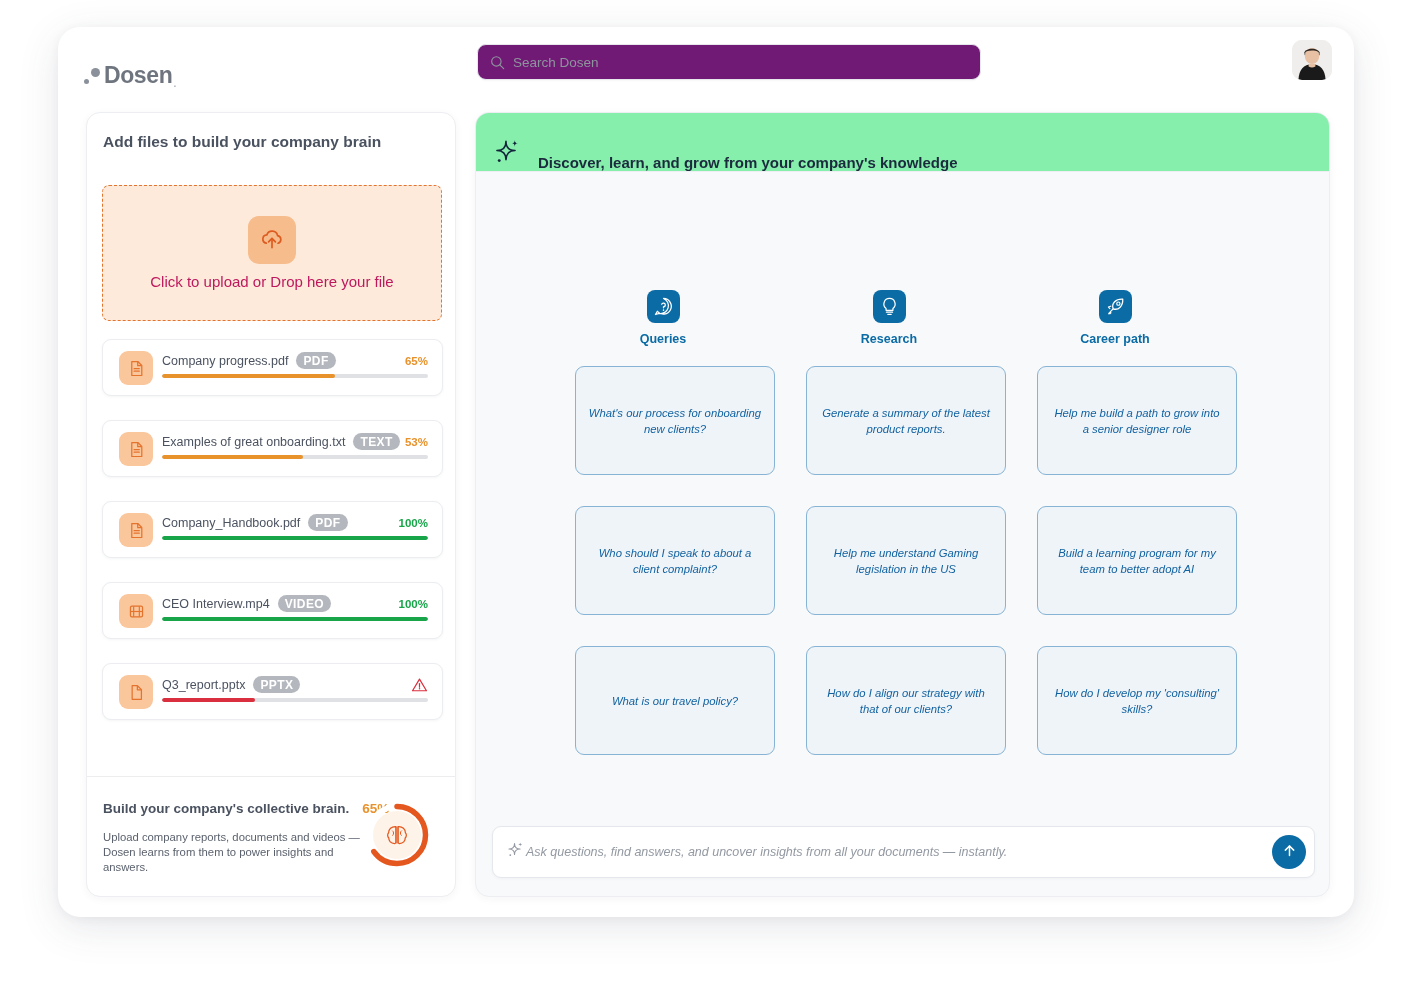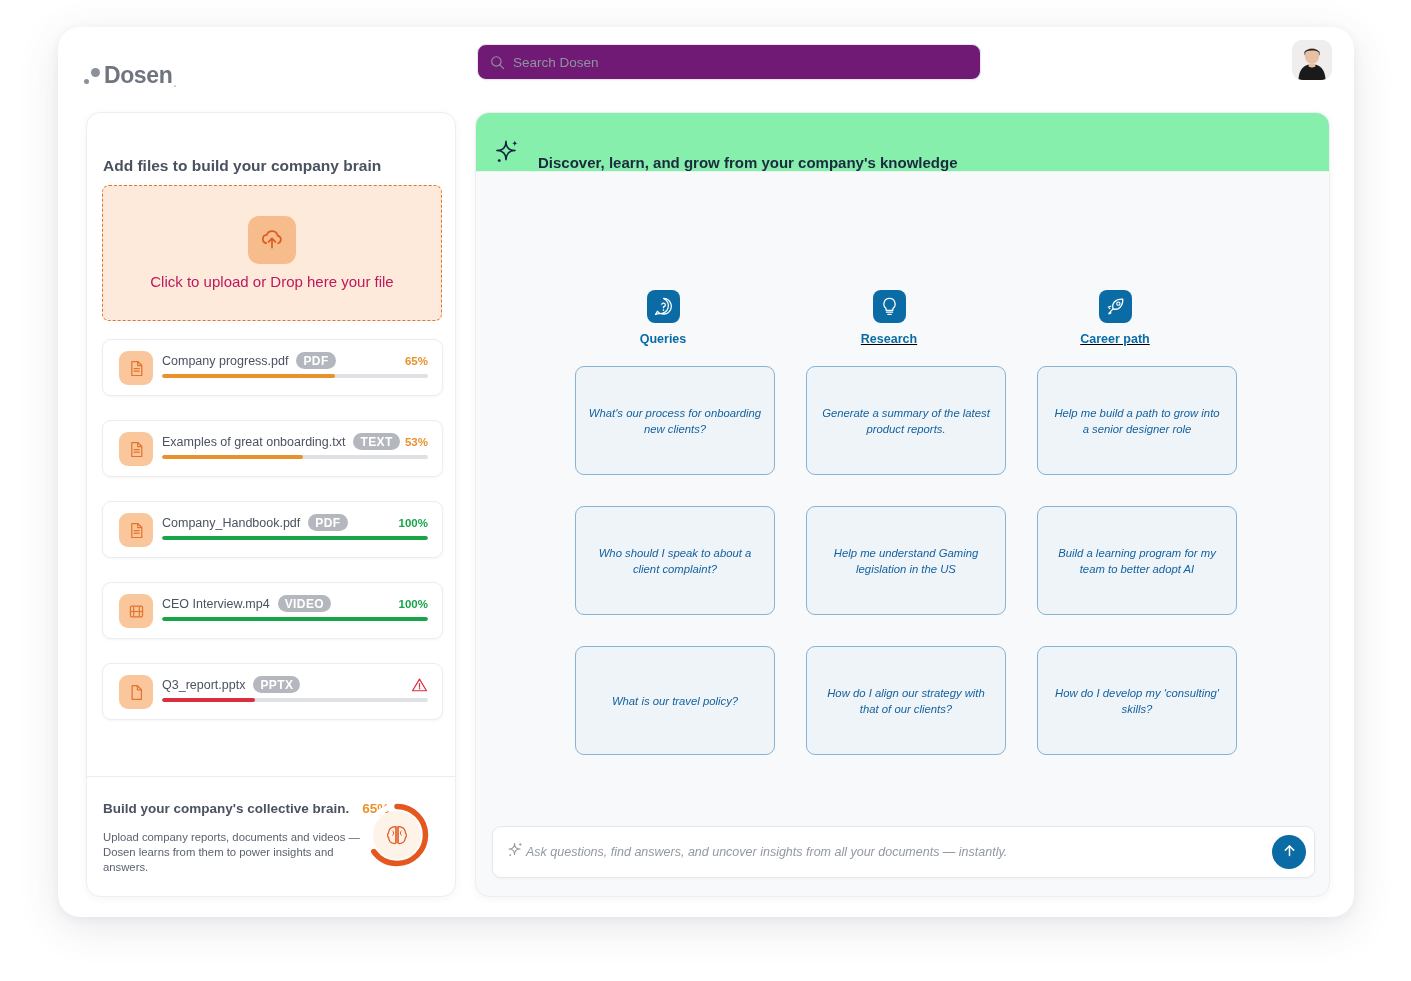--- a/index.html
+++ b/index.html
@@ -120,21 +120,20 @@
     overflow: hidden;
   }
 
   #left-panel-title {
     position: absolute;
     left: 16px;
     top: 20px;
     font-size: 15.5px;
     font-weight: 700;
     color: #4a5260;
-    margin-top: 24px;
   }
 
   #dropzone {
     position: absolute;
     left: 15px;
     top: 72px;
     width: 340px;
     height: 136px;
     background: #fdeada;
     border: 1.6px dashed #e4732e;
@@ -319,21 +318,21 @@
     top: 177px;
     width: 710px;
     display: flex;
   }
   .category {
     width: 226px;
     display: flex;
     flex-direction: column;
     align-items: center;
   }
-  .category + .category { margin-left: 0; text-decoration: underline; }
+  .category + .category { margin-left: 0; }
   .cat-icon {
     width: 33px; height: 33px;
     border-radius: 8px;
     background: #0a6ba5;
     display: flex;
     align-items: center;
     justify-content: center;
   }
   .cat-label {
     margin-top: 9px;

